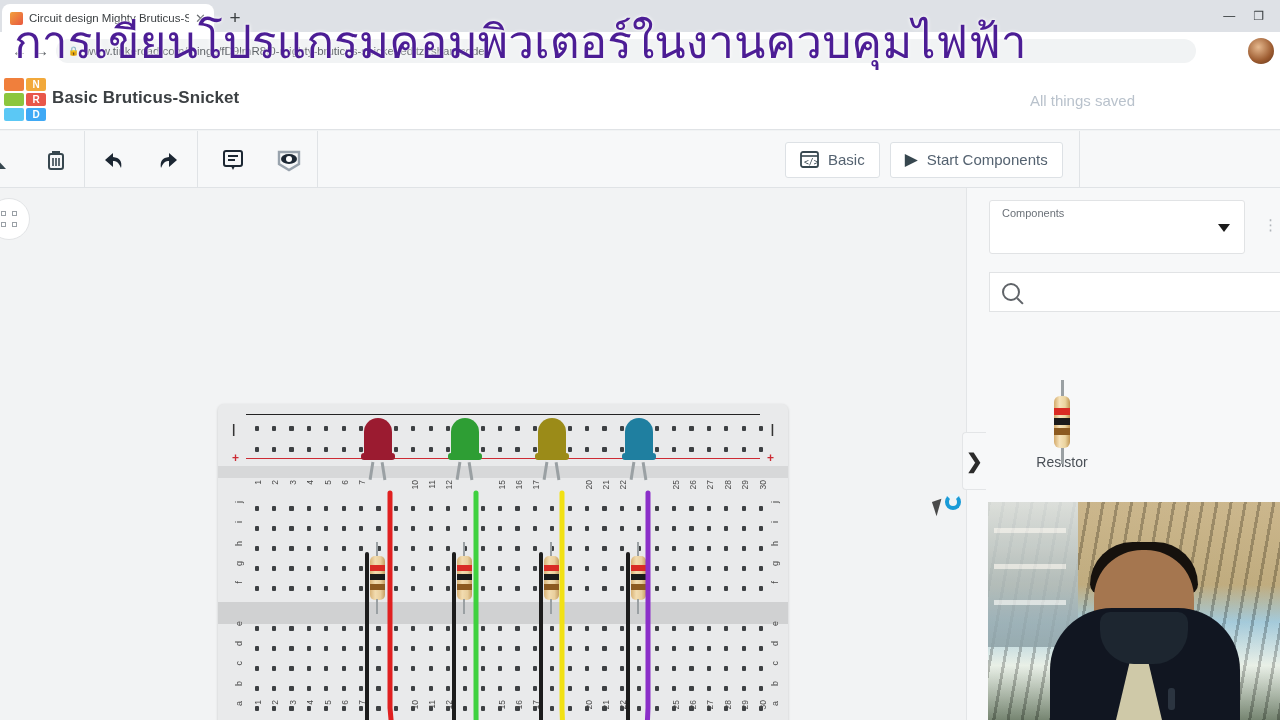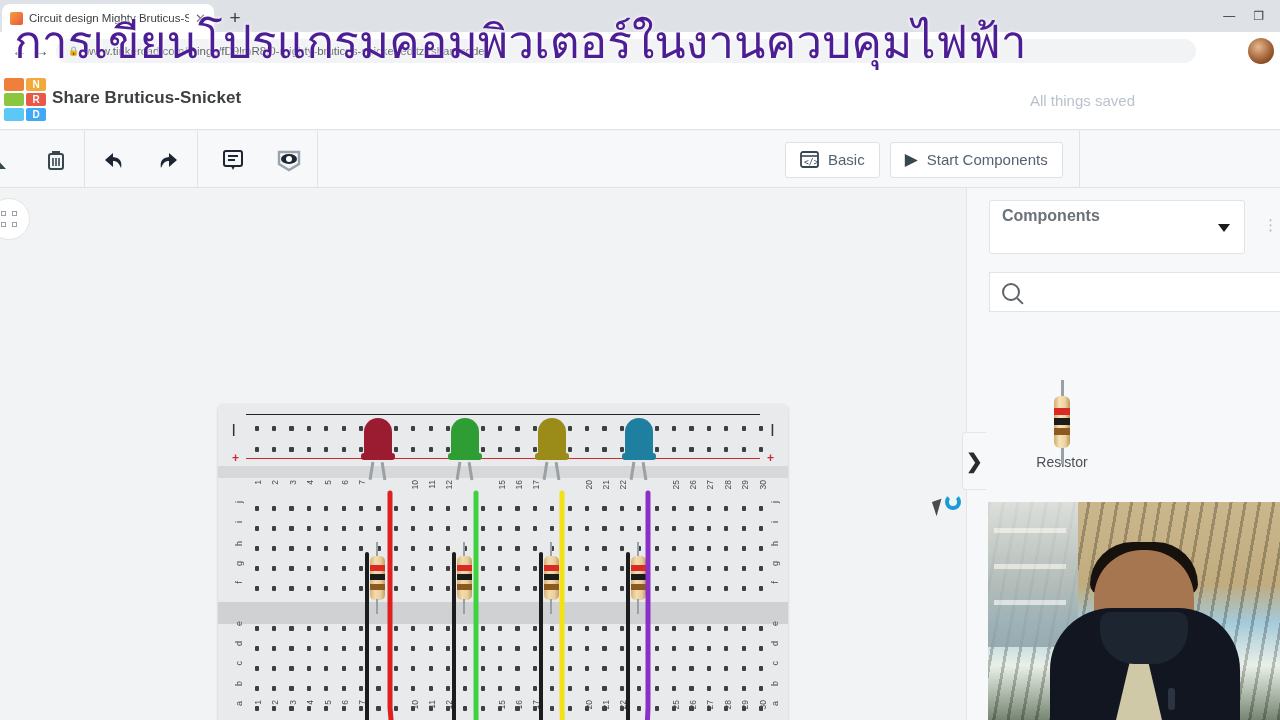--- a/index.html
+++ b/index.html
@@ -167,21 +167,21 @@
     position:absolute; left:962px; top:432px; width:24px; height:58px;
     background:#f7f8f9; border:1px solid #e3e5e7; border-right:none;
     border-radius:4px 0 0 4px;
     display:flex;align-items:center;justify-content:center;
     font-size:20px; color:#2b2b2b; font-weight:bold;
   }
   #components-select{
     position:absolute; left:22px; top:12px; width:256px; height:54px;
     background:#fff; border:1px solid #e1e3e5; border-radius:3px; padding:6px 12px;
   }
-  #components-select .lbl{font-size:16px;color:#6b7178;font-weight:bold;}
+  #components-select .lbl{font-size:11px;color:#6b7178;}
   #components-select .val{font-size:17px;color:#33393f;margin-top:1px;}
   .caret{position:absolute;right:14px;top:23px;width:0;height:0;
     border-left:6px solid transparent;border-right:6px solid transparent;border-top:8px solid #1b1b1b;}
   #panel-kebab{position:absolute;left:296px;top:28px;color:#b0b5ba;font-size:15px;letter-spacing:-1px;}
   #search-box{
     position:absolute; left:22px; top:84px; width:292px; height:40px;
     background:#fff; border:1px solid #e1e3e5;
     display:flex;align-items:center;padding:0 12px;
   }
   #search-box input{
@@ -280,21 +280,21 @@
 
 <div id="app-bar">
   <div id="tc-logo">
     <span class="lg c1"></span>
     <span class="lg c2">N</span>
     <span class="lg c3"></span>
     <span class="lg c4">R</span>
     <span class="lg c5"></span>
     <span class="lg c6">D</span>
   </div>
-  <div id="doc-title">Share Bruticus-Snicket</div>
+  <div id="doc-title">Basic Bruticus-Snicket</div>
   <div id="save-status">All things saved</div>
 
   <div id="ic-chip" class="topright-ic">
     <span class="chipglyph"></span>
   </div>
   <div id="ic-table" class="topright-ic">
     <span class="tableglyph">
         <div></div>
         <div></div>
         <div></div>

